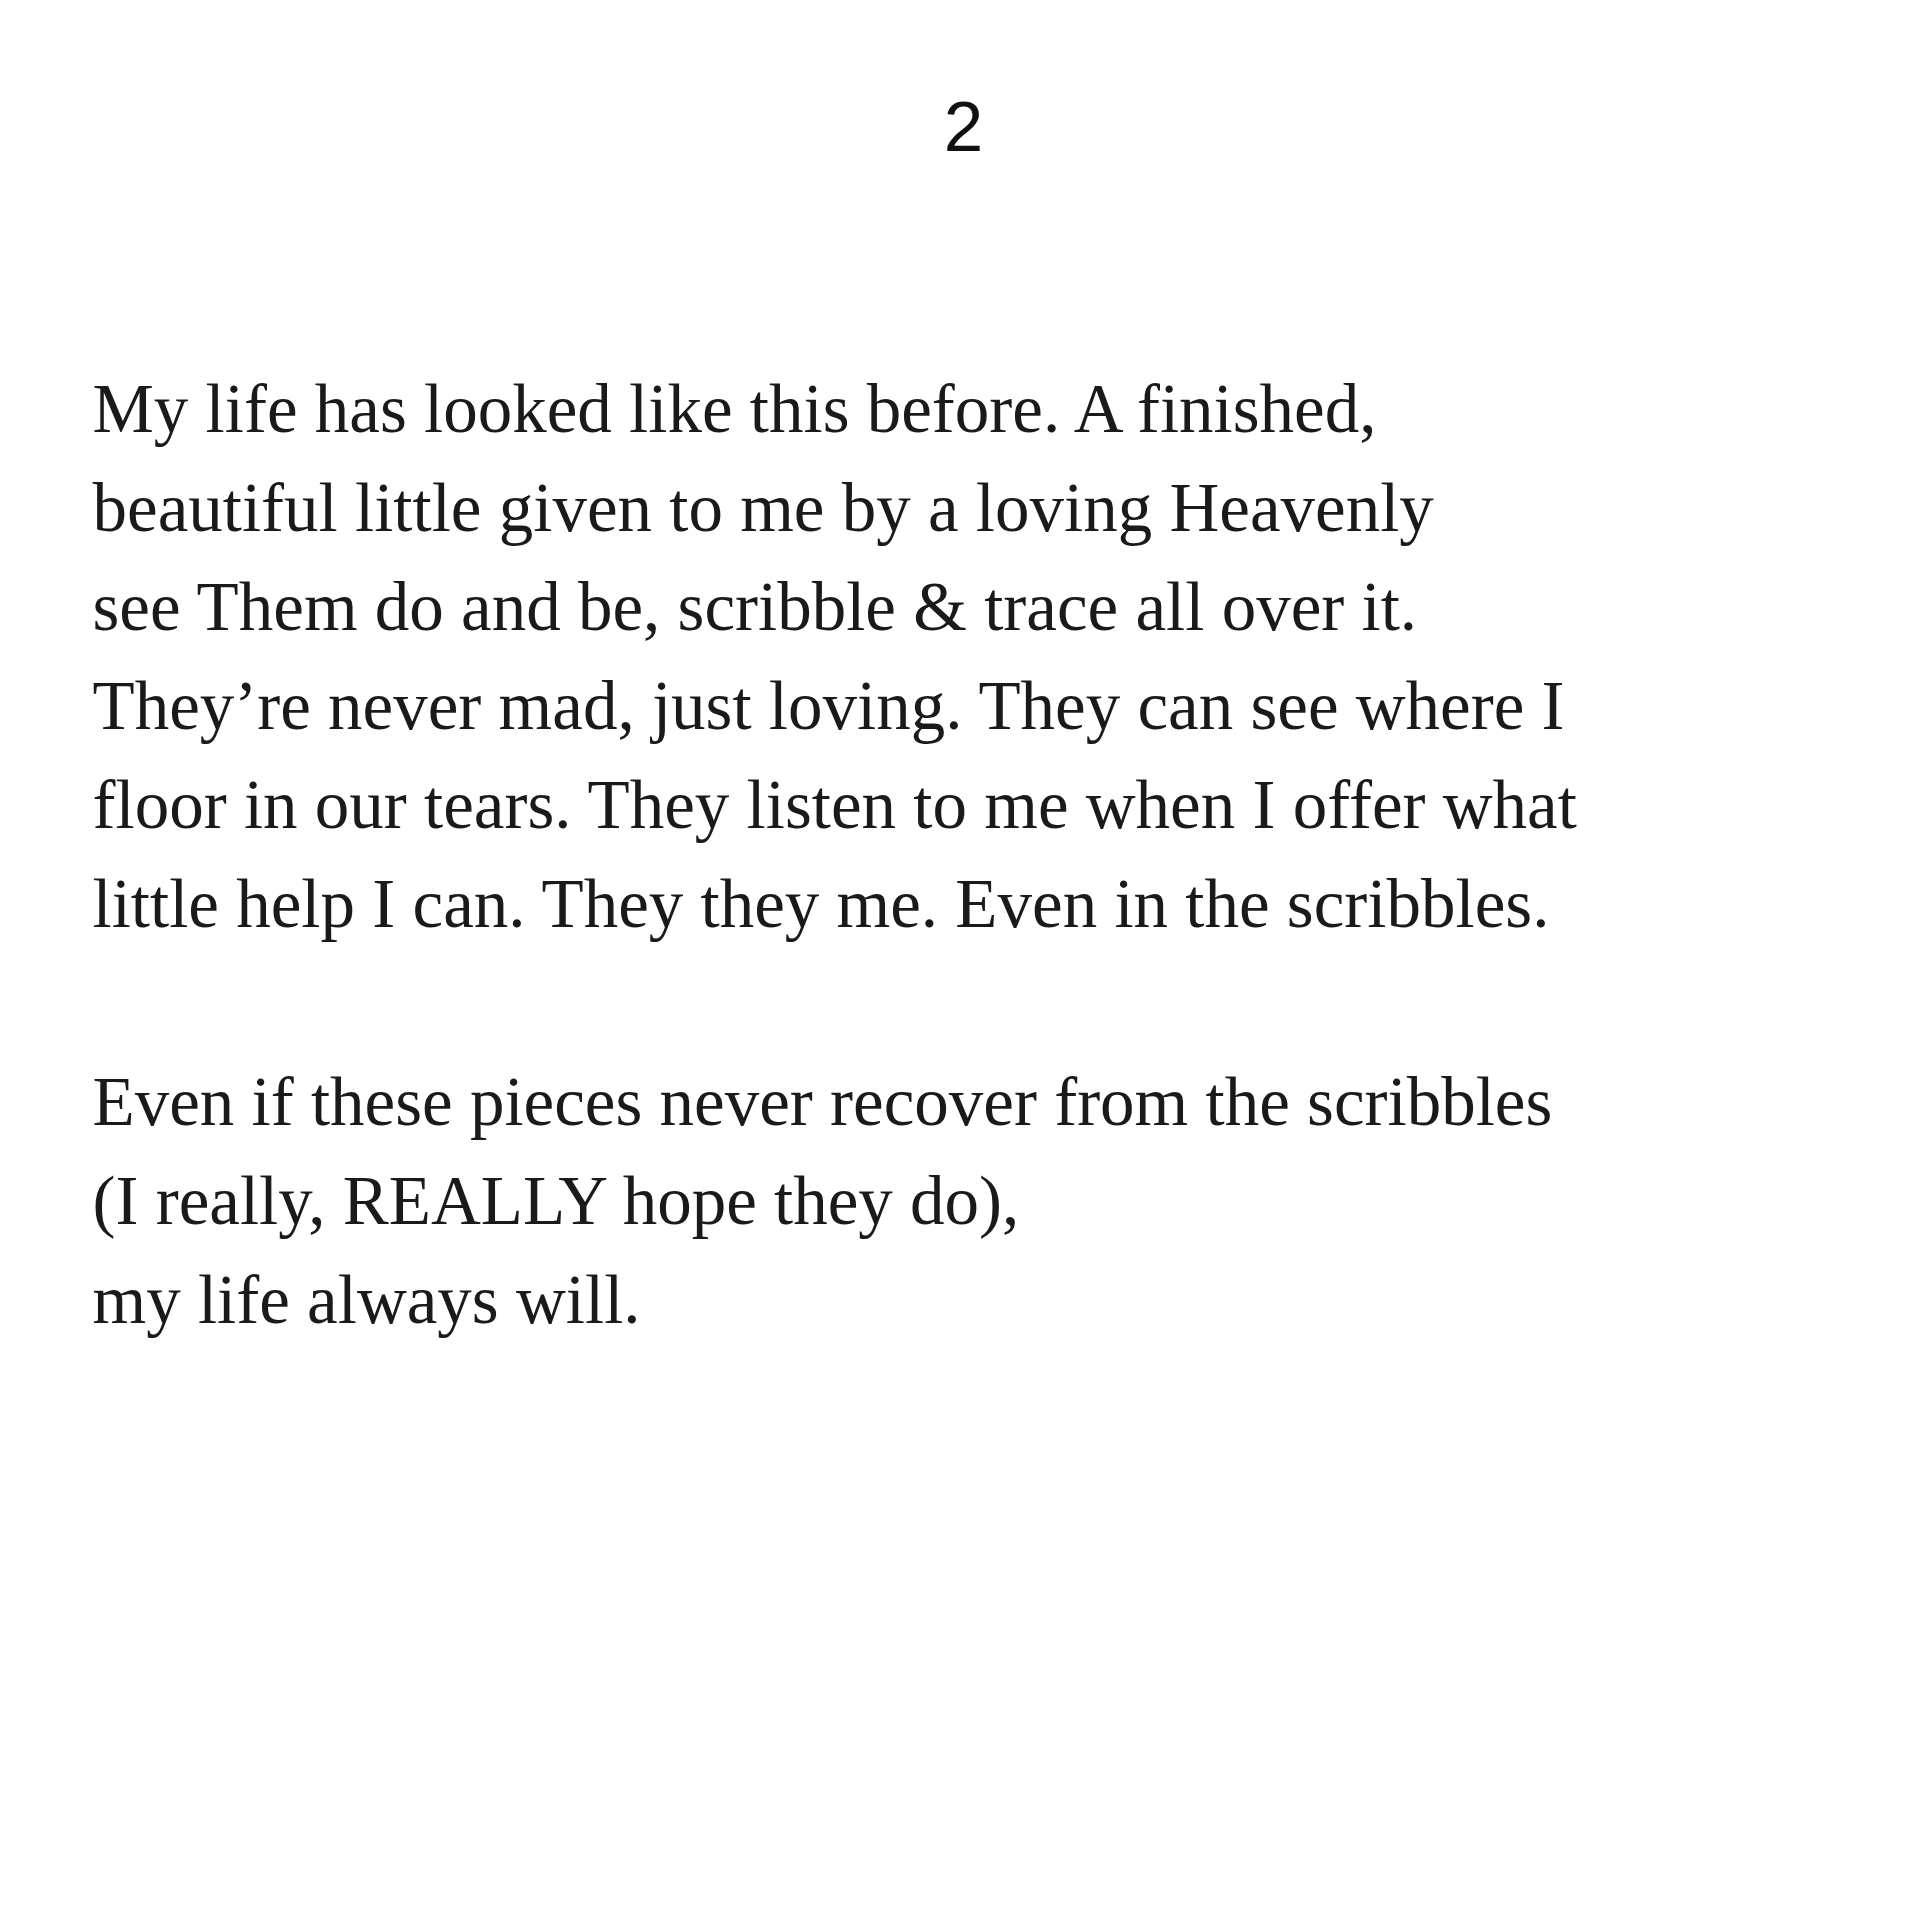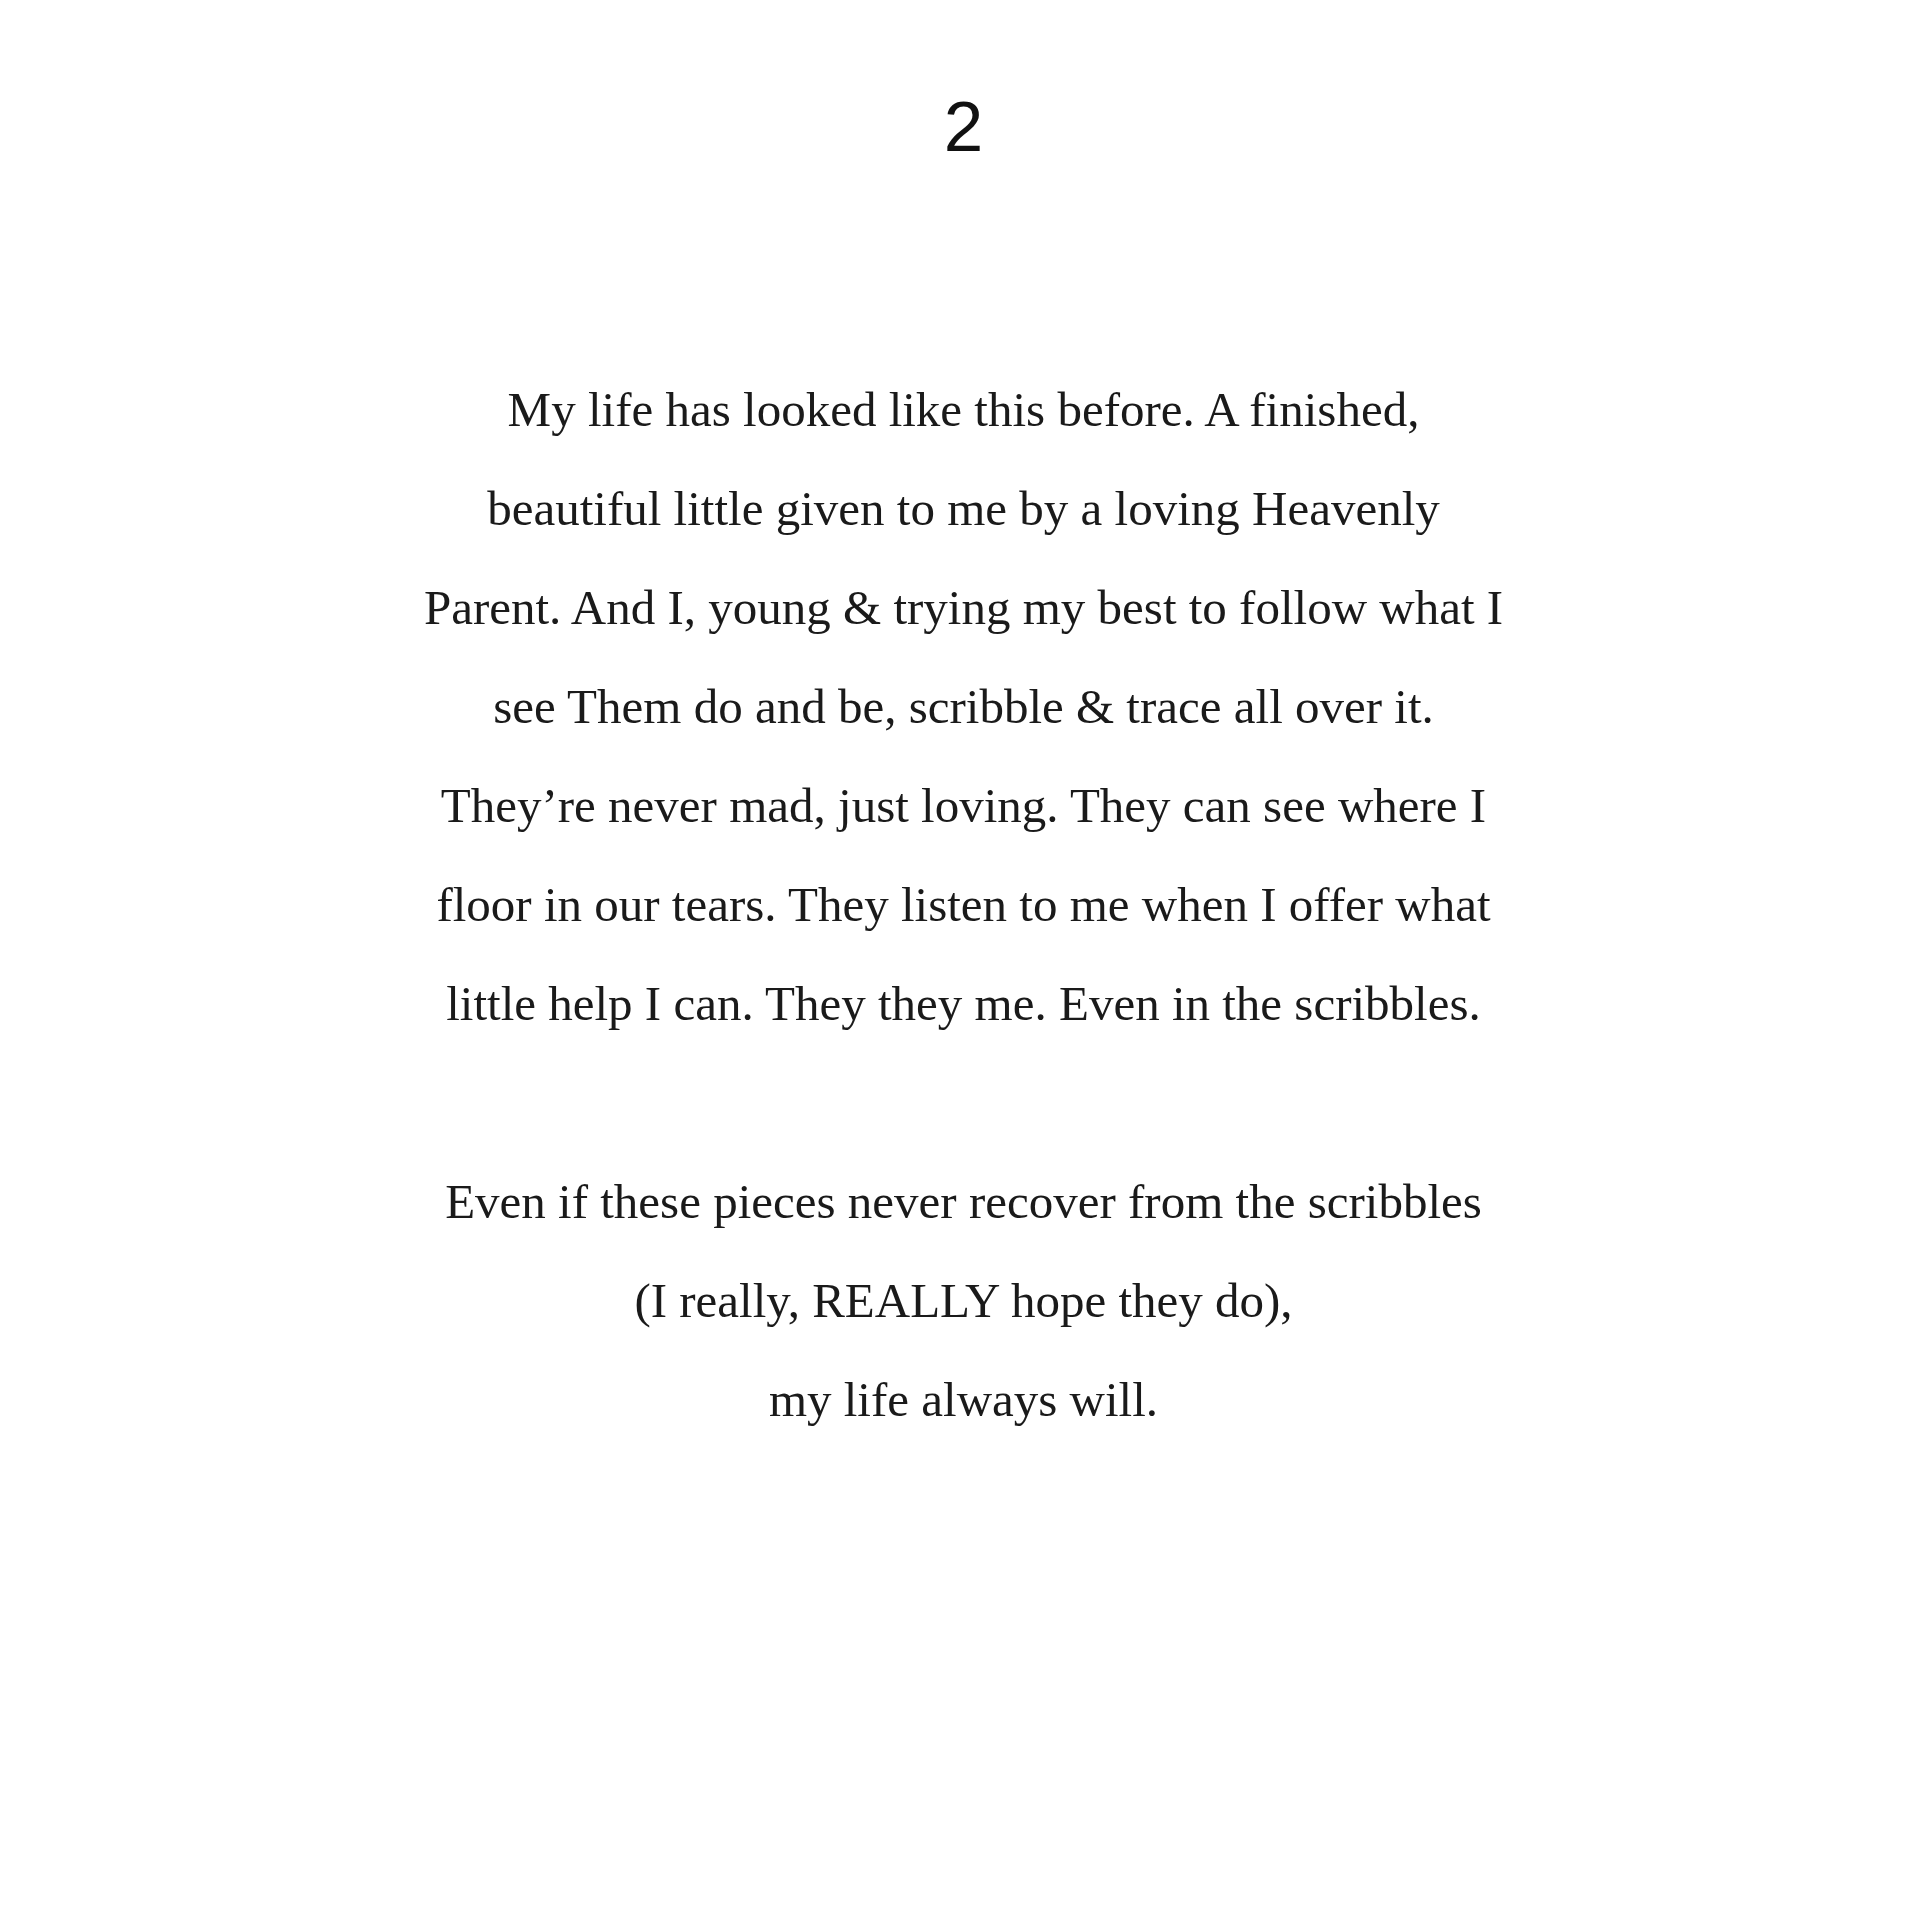--- a/index.html
+++ b/index.html
@@ -20,23 +20,22 @@
     text-align: center;
     font-family: "Liberation Sans", sans-serif;
     font-size: 71px;
     line-height: 71px;
     color: #111111;
     font-weight: 400;
   }
   .poem {
     margin: 198px auto 0 auto;
     width: 1742px;
-    text-align: center;
     font-family: "Liberation Serif", "DejaVu Serif", serif;
-    font-size: 49px;
+    font-size: 69px;
     line-height: 99px;
     color: #1a1a1a;
     font-weight: 400;
   }
   .paragraph { margin: 0; }
   .paragraph + .paragraph { margin-top: 99px; }
   .line {
     white-space: nowrap;
   }
 </style>
@@ -45,21 +44,20 @@
 
 <div class="page">
 
   <div class="page-number">2</div>
 
   <div class="poem">
 
     <div class="paragraph">
       <div class="line">My life has looked like this before. A finished,</div>
       <div class="line">beautiful little given to me by a loving Heavenly</div>
-      <div class="line">Parent. And I, young &amp; trying my best to follow what I</div>
       <div class="line">see Them do and be, scribble &amp; trace all over it.</div>
       <div class="line">They’re never mad, just loving. They can see where I</div>
       <div class="line">floor in our tears. They listen to me when I offer what</div>
       <div class="line">little help I can. They they me. Even in the scribbles.</div>
     </div>
 
     <div class="paragraph">
       <div class="line">Even if these pieces never recover from the scribbles</div>
       <div class="line">(I really, REALLY hope they do),</div>
       <div class="line">my life always will.</div>

